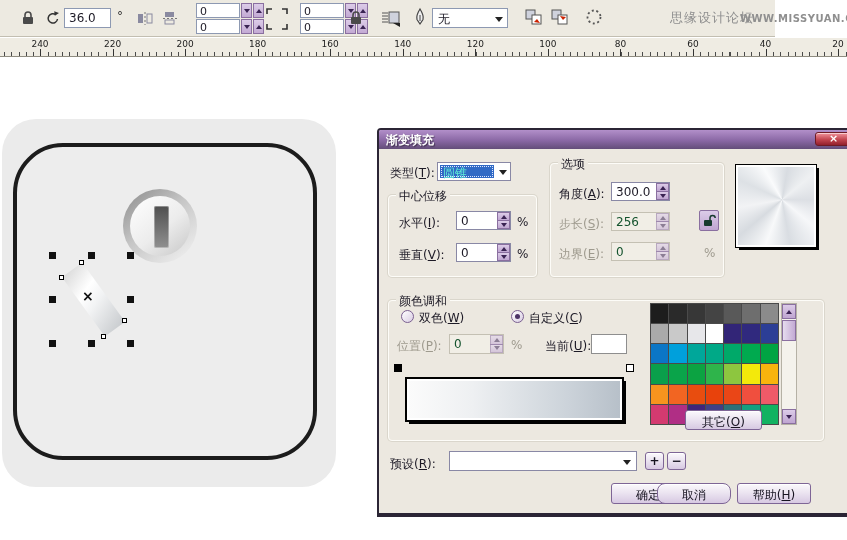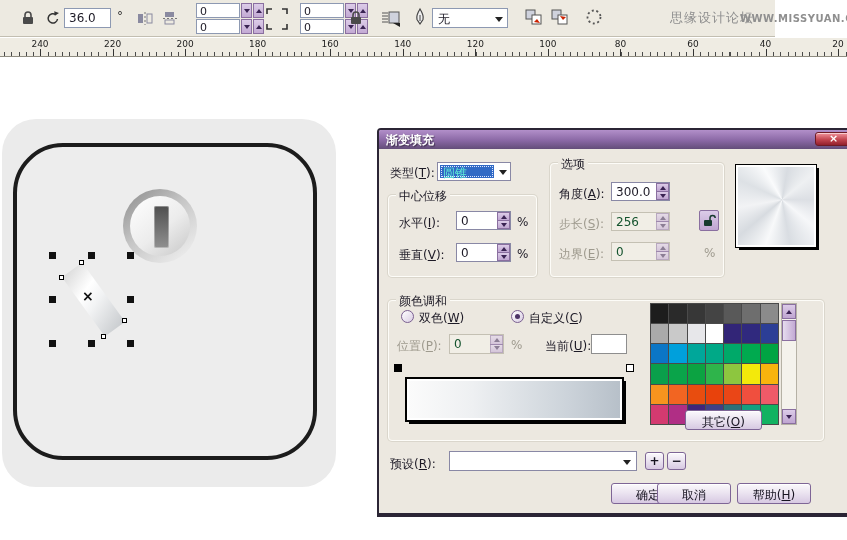--- a/index.html
+++ b/index.html
@@ -481,16 +481,16 @@
 
     <span class="lbl" style="left:11px;top:307px;">预设(<u>R</u>):</span>
     <div class="dd" style="left:70px;top:302px;width:188px;height:20px;">
       <span style="position:absolute;left:4px;top:2px;"></span>
       <span class="combo-arrow" style="top:8px;right:5px;"></span>
     </div>
     <div class="btn smallbtn" style="left:266px;top:303px;">+</div>
     <div class="btn smallbtn" style="left:288px;top:303px;">−</div>
 
     <div class="btn" style="left:198px;top:334px;width:74px;height:21px;margin-left:34px;">确定</div>
-    <div class="btn" style="left:278px;top:334px;width:74px;height:21px;">取消</div>
+    <div class="btn" style="left:278px;top:334px;width:74px;height:21px;border-radius:8px;">取消</div>
     <div class="btn" style="left:358px;top:334px;width:74px;height:21px;">帮助(<u>H</u>)</div>
   </div>
 </div>
 
 </body></html>

